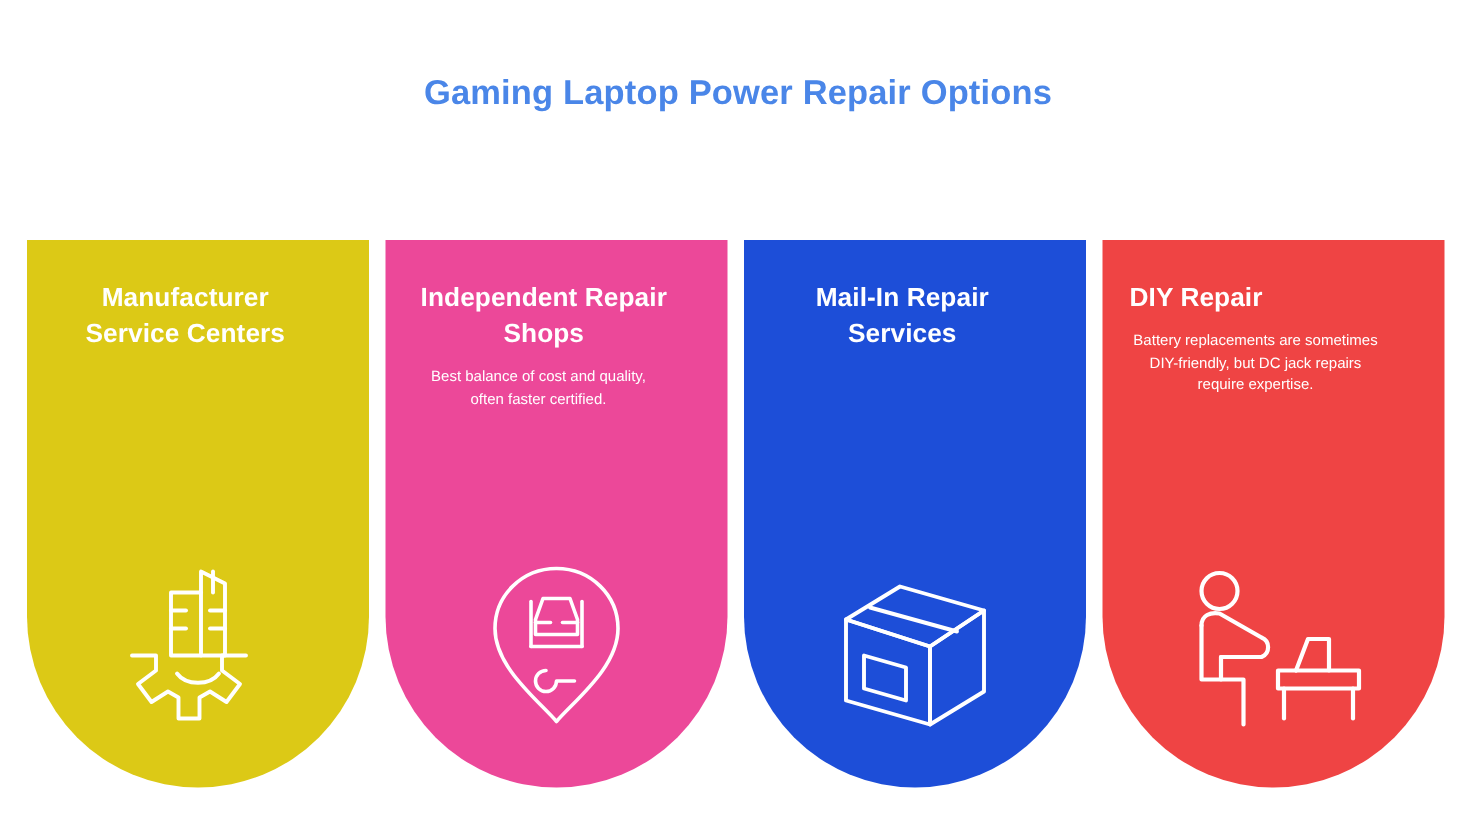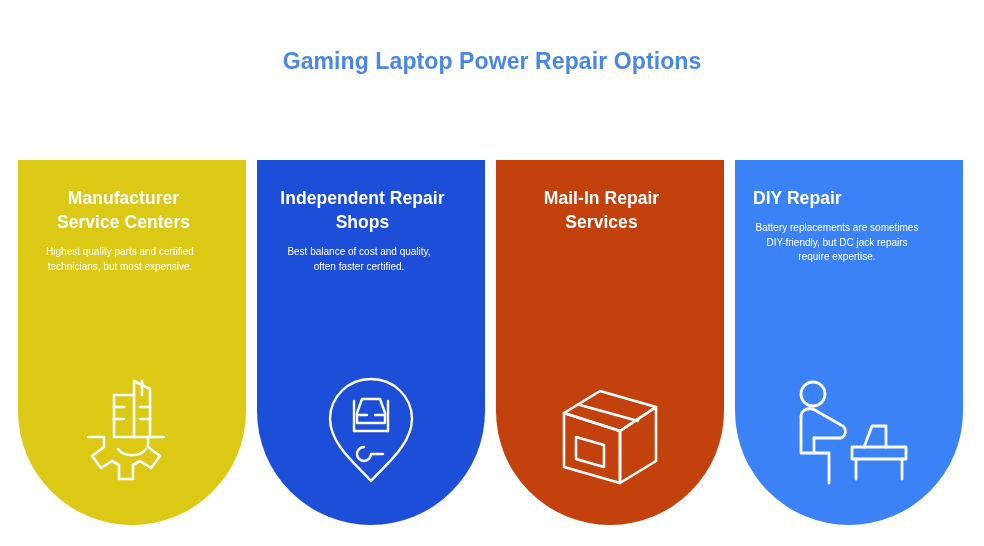--- a/index.html
+++ b/index.html
@@ -74,67 +74,66 @@
 <body>
 
 <div class="page">
 
   <div class="page-title">Gaming Laptop Power Repair Options</div>
 
   <div class="cards">
 
     <div class="card" style="background:#dcc916;">
       <div class="card-title">Manufacturer Service Centers</div>
-      <div class="card-desc">Highest quality parts and certified technicians, but most expensive.</div>
       <div class="card-icon">
         <svg width="108" height="120" viewBox="0 0 108 120" fill="none" stroke="#ffffff" stroke-width="2.6" stroke-linecap="round" stroke-linejoin="round">
           <path d="M36 26 V68 H72 V20 L56 12 V26 Z"></path>
           <path d="M56 26 V68"></path>
           <path d="M64 12 V26"></path>
           <path d="M36 38 H46"></path>
           <path d="M36 50 H46"></path>
           <path d="M62 38 H72"></path>
           <path d="M62 50 H72"></path>
           <path d="M10 68 h16 v10 l-12 9 9 12 11 -7 7 4 v14 h14 v-14 l7 -4 11 7 9 -12 -12 -9 v-10 h16"></path>
           <path d="M40 80 a16 12 0 0 0 28 0"></path>
         </svg>
       </div>
     </div>
 
-    <div class="card" style="background:#1d4ed8;">
+    <div class="card" style="background:#ec4899;">
       <div class="card-title">Independent Repair Shops</div>
       <div class="card-desc">Best balance of cost and quality, often faster certified.</div>
       <div class="card-icon">
         <svg width="100" height="118" viewBox="0 0 100 118" fill="none" stroke="#ffffff" stroke-width="2.4" stroke-linecap="round" stroke-linejoin="round">
           <path d="M50 8 C27 8 9 26 9 48 C9 74 38 96 50 110 C62 96 91 74 91 48 C91 26 73 8 50 8 Z"></path>
           <path d="M33 30 v30"></path>
           <path d="M67 30 v30"></path>
           <path d="M33 60 h34"></path>
           <path d="M36 52 h28 v-10 l-5 -14 h-18 l-5 14 z"></path>
           <path d="M36 44 h10"></path>
           <path d="M54 44 h10"></path>
           <path d="M43 76 a7 7 0 1 0 7 7 h12"></path>
         </svg>
       </div>
     </div>
 
-    <div class="card" style="background:#c2410c;">
+    <div class="card" style="background:#1d4ed8;">
       <div class="card-title">Mail-In Repair Services</div>
       <div class="card-icon">
         <svg width="108" height="104" viewBox="0 0 108 104" fill="none" stroke="#ffffff" stroke-width="2.6" stroke-linecap="round" stroke-linejoin="round">
           <path d="M8 28 L44 6 L100 22 L64 46 Z"></path>
           <path d="M8 28 V82 L64 98 V46 Z"></path>
           <path d="M64 46 L100 22 V76 L64 98 Z"></path>
           <path d="M24 20 L82 36"></path>
           <path d="M20 52 L48 60 V82 L20 74 Z"></path>
         </svg>
       </div>
     </div>
 
-    <div class="card" style="background:#3b82f6;">
+    <div class="card" style="background:#ef4444;">
       <div class="card-title">DIY Repair</div>
       <div class="card-desc">Battery replacements are sometimes DIY-friendly, but DC jack repairs require expertise.</div>
       <div class="card-icon">
         <svg width="126" height="110" viewBox="0 0 126 110" fill="none" stroke="#ffffff" stroke-width="2.8" stroke-linecap="round" stroke-linejoin="round">
           <circle cx="27" cy="15" r="12"></circle>
           <path d="M15 38 C15 31 21 29 27 30 L55 46 a7 7 0 0 1 0 13 H28"></path>
           <path d="M15 38 V74 H43 V104"></path>
           <path d="M28 59 V74"></path>
           <path d="M70 100 V80"></path>
           <path d="M116 100 V80"></path>

